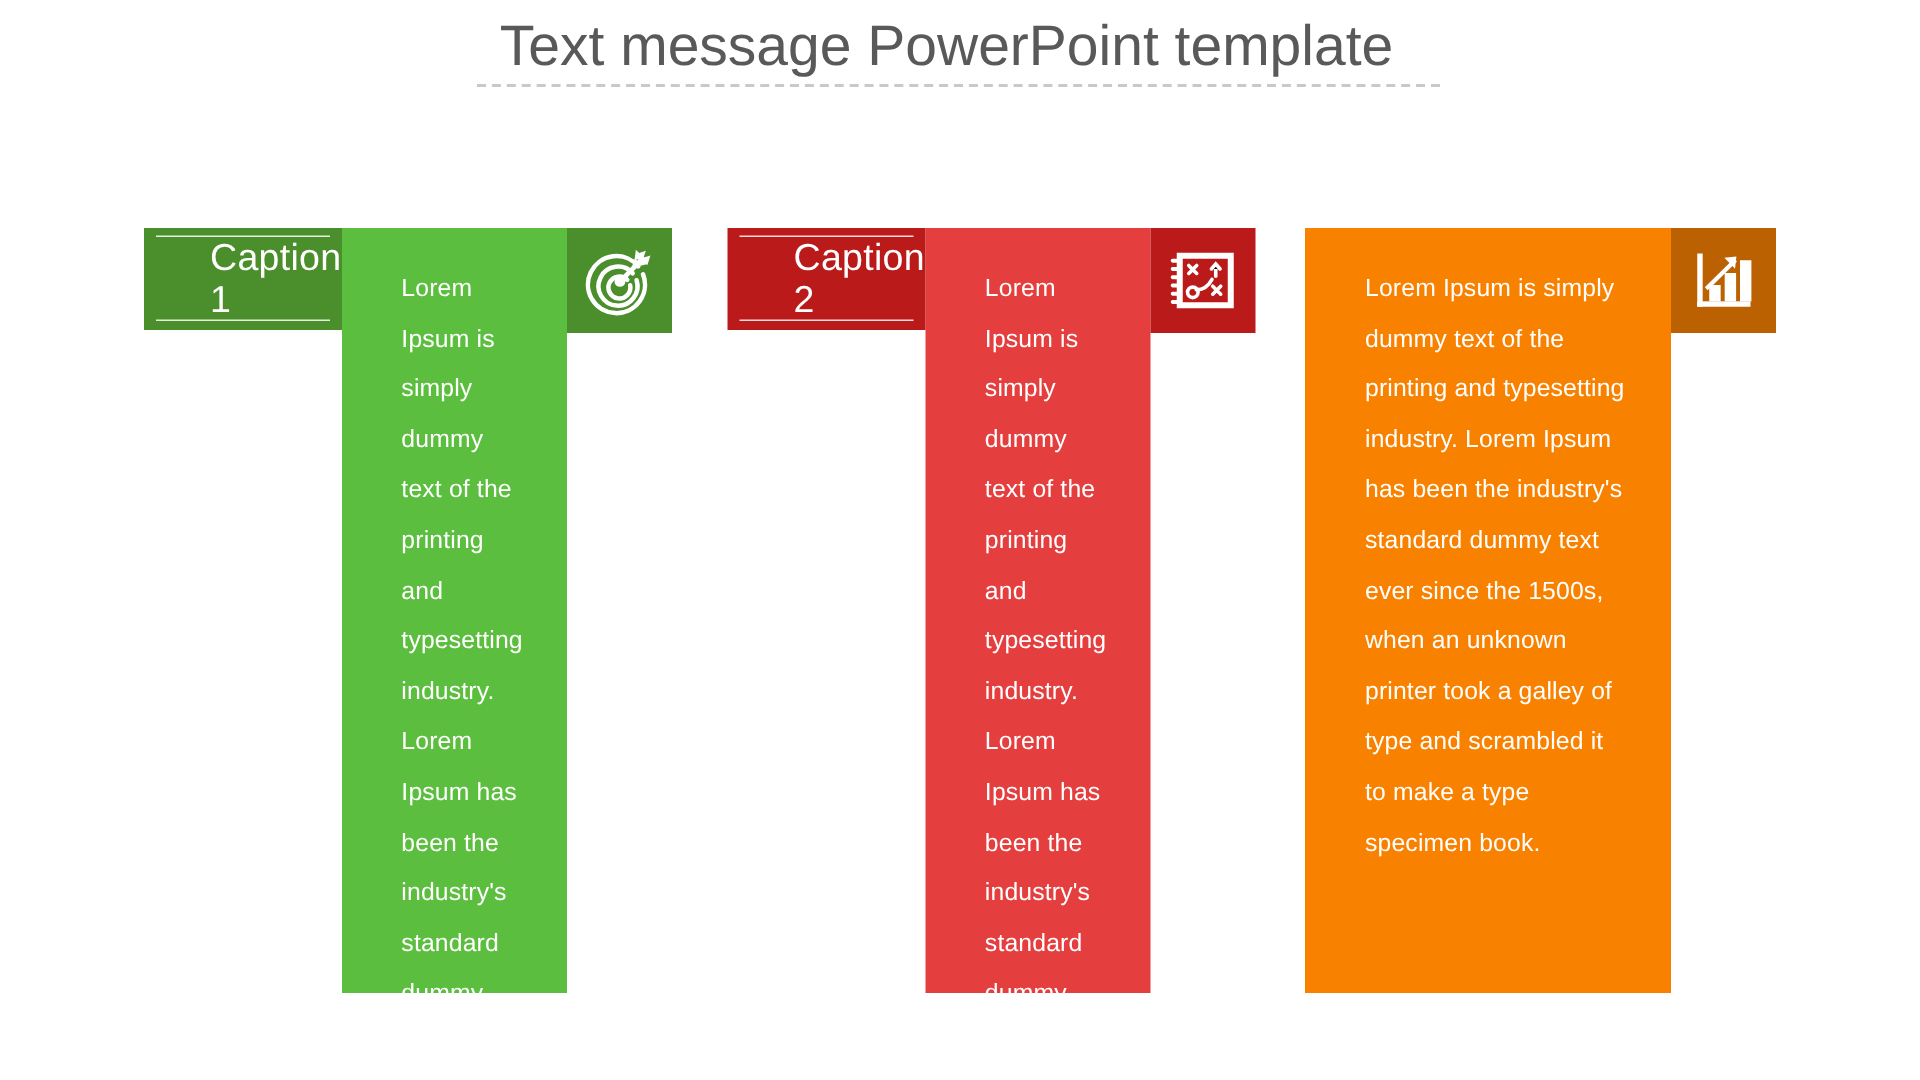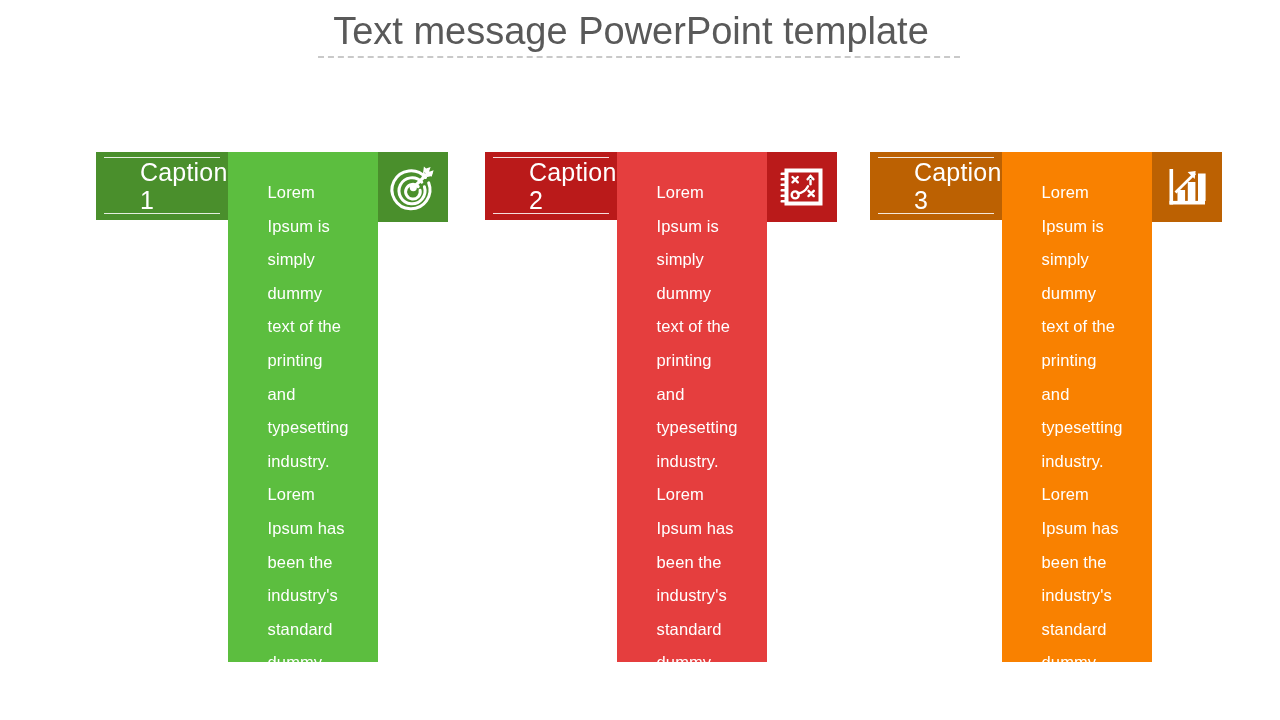--- a/index.html
+++ b/index.html
@@ -194,25 +194,20 @@
             <path d="M31.5 28.8 36.8 34.1 M36.8 28.8 31.5 34.1"></path>
           </g>
 
           <circle cx="18.2" cy="32.9" r="3.5" fill="none" stroke="#ffffff" stroke-width="2.4"></circle>
         </svg>
       </span>
     </div>
   </div>
 
   <div class="card c3">
-    <div class="card-header">
-      <div class="rule top"></div>
-      <span class="caption">Caption 3</span>
-      <div class="rule bottom"></div>
-    </div>
     <div class="card-body">
       <span class="body-text">Lorem Ipsum is simply dummy text of the printing and typesetting industry. Lorem Ipsum has been the industry's standard dummy text ever since the 1500s, when an unknown printer took a galley of type and scrambled it to make a type specimen book.</span>
     </div>
     <div class="card-footer">
       <span>
         <svg width="50" height="50" viewBox="0 0 50 50" aria-hidden="true">
           <g fill="#ffffff">
 
             <rect x="7.5" y="7.0" width="3.6" height="35.5"></rect>
             <rect x="7.5" y="38.9" width="35.5" height="3.6"></rect>

